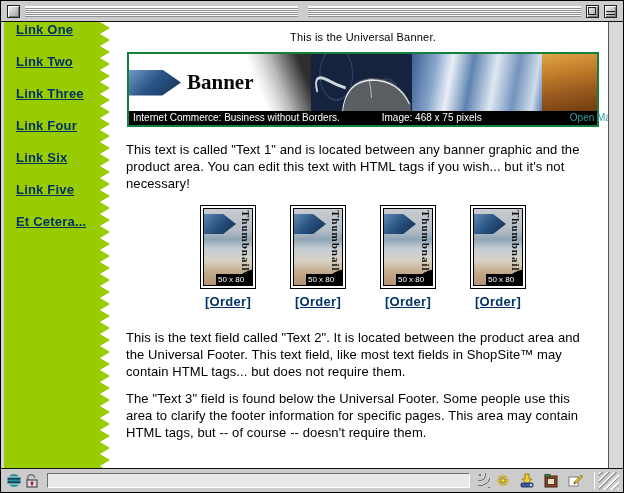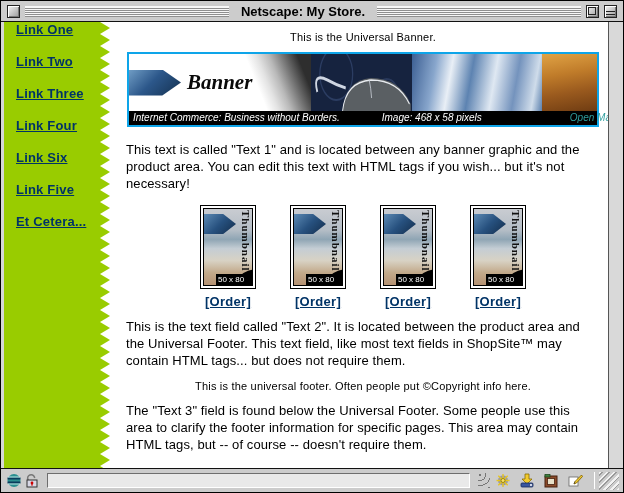--- a/index.html
+++ b/index.html
@@ -26,21 +26,21 @@
   
   .sidebar { width:96px; background:#99CC00; flex:0 0 auto; position:relative; z-index:2; }
   .zigzag { position:absolute; top:0; right:-12px; width:12px; height:100%; }
   .side-link { display:block; font-size:13px; font-weight:bold; color:#003366; text-decoration:underline; padding-left:12px; margin-bottom:17px; letter-spacing:.2px; cursor:pointer; white-space:nowrap; }
 
   
   .main { flex:1 1 auto; background:#fff; padding:0 8px 0 26px; overflow:hidden; }
   .universal-header { text-align:center; font-size:11px; color:#000; margin-top:9px; letter-spacing:.2px; }
 
   
-  .banner { width:472px; margin:9px auto 0 auto; border:2px solid #0ea5e9; background:#404040;font-style:italic; }
+  .banner { width:472px; margin:9px auto 0 auto; border:2px solid #15803d; background:#404040; }
   .banner-img { height:57px; display:flex; position:relative; overflow:hidden; }
   .bn-left { width:110px; background:#fff; display:flex; align-items:center; position:relative; flex:0 0 auto; }
   .bn-arrow { width:52px; height:26px; flex:0 0 auto; background:linear-gradient(135deg,#6f9cc4 0%,#2c578a 45%,#13304f 100%); clip-path:polygon(0 0,64% 0,100% 50%,64% 100%,0 100%); filter:drop-shadow(1px 2px 1px rgba(0,0,0,.45)); }
   .bn-word { font-family:"Liberation Serif", serif; font-weight:bold; font-size:21px; color:#0a0a0a; margin-left:6px; }
   .bn-hand { width:72px; flex:0 0 auto; background:linear-gradient(68deg,#ffffff 30%,#e3e3e3 42%,#b9b9b9 55%,#7c7c7c 68%,#2e2e2e 85%); }
   .bn-mouse { flex:1 1 auto; background:#16233f; position:relative; }
   .bn-mouse svg { position:absolute; inset:0; width:100%; height:100%; }
   .bn-sky { width:130px; flex:0 0 auto; background:linear-gradient(100deg,#3c5f93 0%,#88a6cc 18%,#e9eff6 30%,#5d83b1 45%,#dfe8f2 62%,#7493bd 78%,#cfdcea 92%,#5b80ad 100%); }
   .bn-rock { width:55px; flex:0 0 auto; background:linear-gradient(170deg,#e0a345 0%,#c07c2a 35%,#9a5a1e 65%,#6f3c12 100%); }
   .banner-caption { height:14px; background:#000; display:flex; align-items:center; font-size:10px; line-height:14px; padding:0 4px; white-space:nowrap;gap:42px; }
@@ -78,21 +78,20 @@
   .comp-icons { display:flex; align-items:center; gap:6px; margin-right:6px; }
 </style>
 </head>
 <body>
 
 <div class="mac-window">
 
   <div class="titlebar">
     <div class="tb-box"></div>
     <div class="tb-stripes"></div>
-    <div class="tb-title">Netscape: My Store.</div>
     <div class="tb-stripes"></div>
     <div class="tb-box zoombox"></div>
     <div class="tb-box shadebox"></div>
   </div>
 
   <div class="content-row">
     <div class="frame-strip"></div>
 
     <div class="sidebar">
       <a class="side-link">Link One</a>
@@ -131,21 +130,21 @@
               <path d="M 50 57 Q 55 26 95 24 Q 140 24 158 50 L 158 57 Z" fill="#5a5f63"></path>
               <path d="M 50 57 Q 55 28 95 26 Q 138 26 156 50" fill="none" stroke="#e8ebef" stroke-width="1.5"></path>
               <path d="M 92 25 Q 95 34 96 44" fill="none" stroke="#c9ced6" stroke-width="1"></path>
             </svg>
           </div>
           <div class="bn-sky"></div>
           <div class="bn-rock"></div>
         </div>
         <div class="banner-caption">
           <span class="cap-left">Internet Commerce: Business without Borders.</span>
-          <span class="cap-mid">Image: 468 x 58 pixels</span>
+          <span class="cap-mid">Image: 468 x 75 pixels</span>
           <span class="cap-right">Open Market, Inc.</span>
         </div>
       </div>
 
       <div class="body-text">This text is called "Text 1" and is located between any banner graphic and the product area. You can edit this text with HTML tags if you wish... but it's not necessary!</div>
 
       <div class="product-row">
 
         <div class="product-cell">
           <div class="thumb">
@@ -190,23 +189,22 @@
               <span class="thumb-word">Thumbnail</span>
               <div class="thumb-blob"></div>
               <span class="thumb-size">50 x 80</span>
             </div>
           </div>
           <a class="order-link">[Order]</a>
         </div>
 
       </div>
 
-      <div class="body-text" style="margin-top:9px;">This is the text field called "Text 2". It is located between the product area and the Universal Footer. This text field, like most text fields in ShopSite™ may contain HTML tags... but does not require them.</div>
-
-      <div class="universal-footer">This is the universal footer. Often people put ©Copyright info here.</div>
+      <div class="body-text" style="margin-top:20px;">This is the text field called "Text 2". It is located between the product area and the Universal Footer. This text field, like most text fields in ShopSite™ may contain HTML tags... but does not require them.</div>
+
 
       <div class="body-text" style="margin-top:10px;">The "Text 3" field is found below the Universal Footer. Some people use this area to clarify the footer information for specific pages. This area may contain HTML tags, but -- of course -- doesn't require them.</div>
 
     </div>
 
     <div class="right-gutter"></div>
     <div class="frame-strip"></div>
   </div>
 
   <div class="statusbar">

